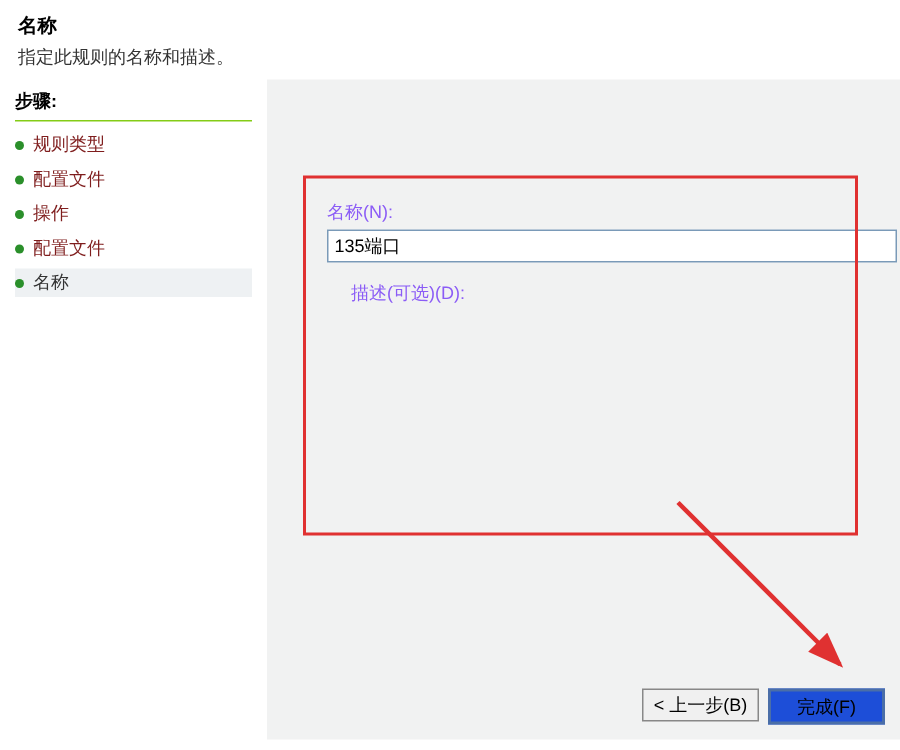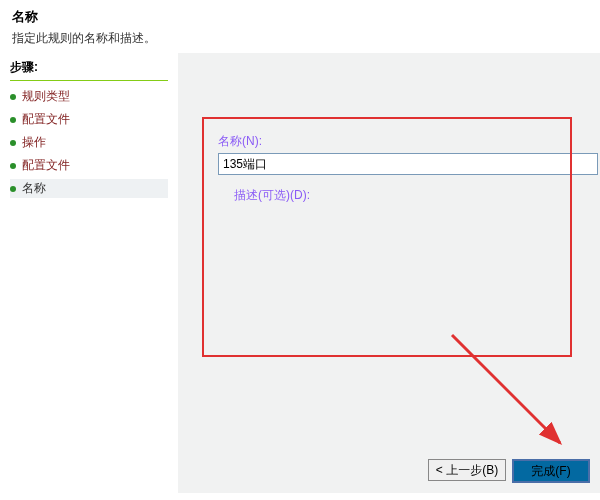--- a/index.html
+++ b/index.html
@@ -121,21 +121,21 @@
     height: 22px;
     font-size: 12px;
     font-family: inherit;
     background: #f0f0f0;
     border: 1px solid #888;
     cursor: pointer;
     padding: 0 6px;
   }
   .btn.finish {
     border: 2px solid #4a6ea8;
-    background: #0369a1;
+    background: #1d4ed8;
     height: 24px;
   }
   .arrow-svg {
     position: absolute;
     right: 18px;
     bottom: 28px;
     pointer-events: none;
   }
 </style>
 </head>

